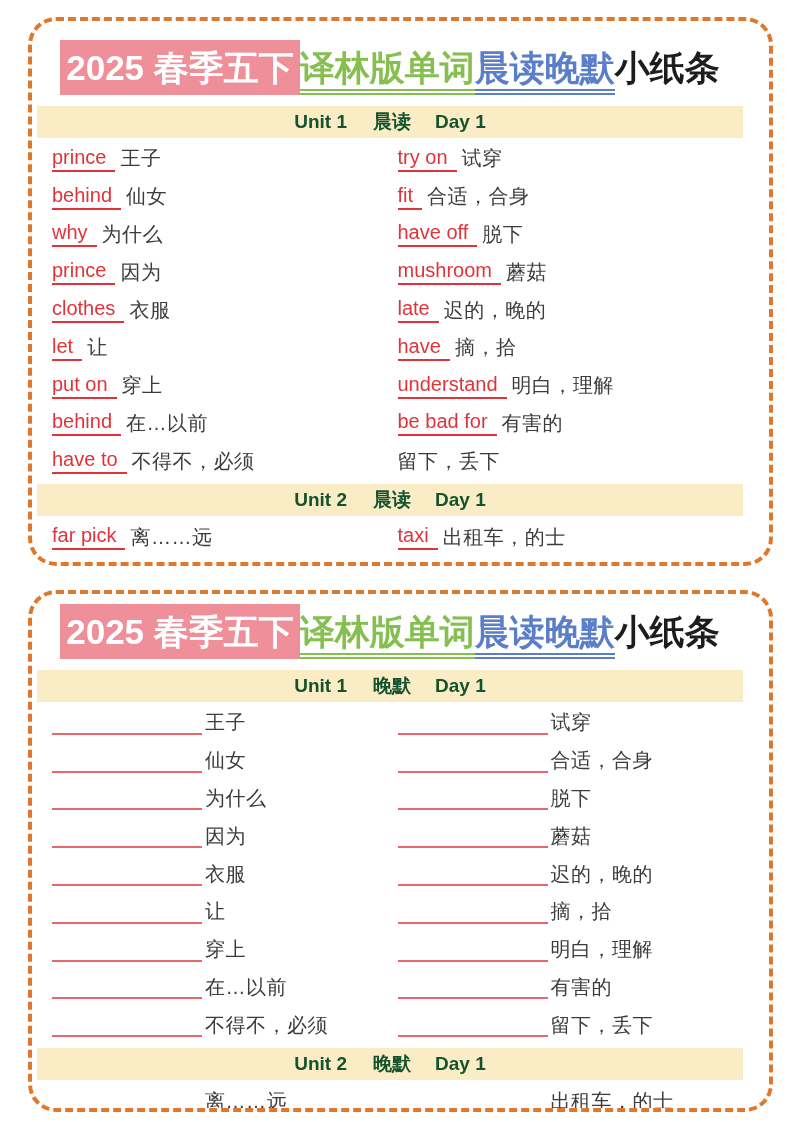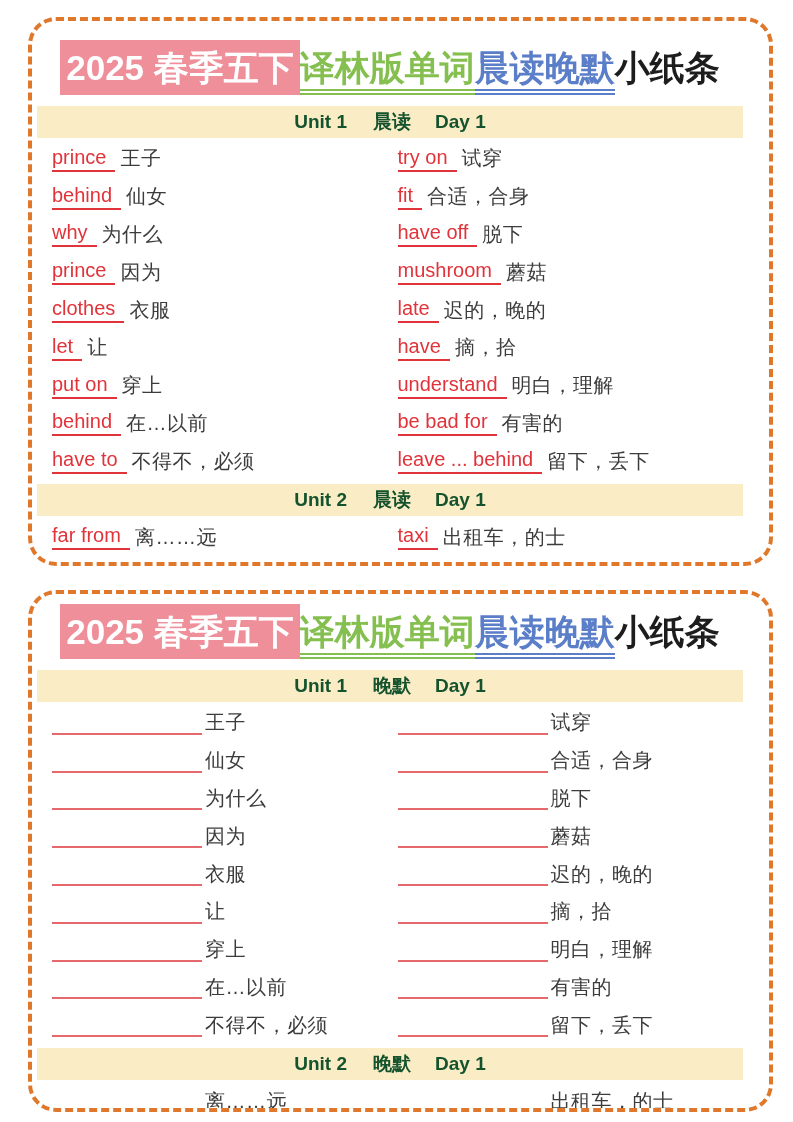--- a/index.html
+++ b/index.html
@@ -178,36 +178,35 @@
     <span class="en">understand</span>
     <span class="zh">明白，理解</span>
   </div>
 
   <div class="row">
     <span class="en">be bad for</span>
     <span class="zh">有害的</span>
   </div>
 
   <div class="row">
-    <span class="en">leave ... behind</span>
     <span class="zh">留下，丢下</span>
   </div>
 </div>
     </div>
 
     <div class="banner">
       <span>Unit 2</span>
       <span class="session">晨读</span>
       <span>Day 1</span>
     </div>
 
     <div class="words">
       <div class="col">
   <div class="row">
-    <span class="en">far from</span>
+    <span class="en">far pick</span>
     <span class="zh">离……远</span>
   </div>
 </div>
       <div class="col">
   <div class="row">
     <span class="en">taxi</span>
     <span class="zh">出租车，的士</span>
   </div>
 </div>
     </div>

